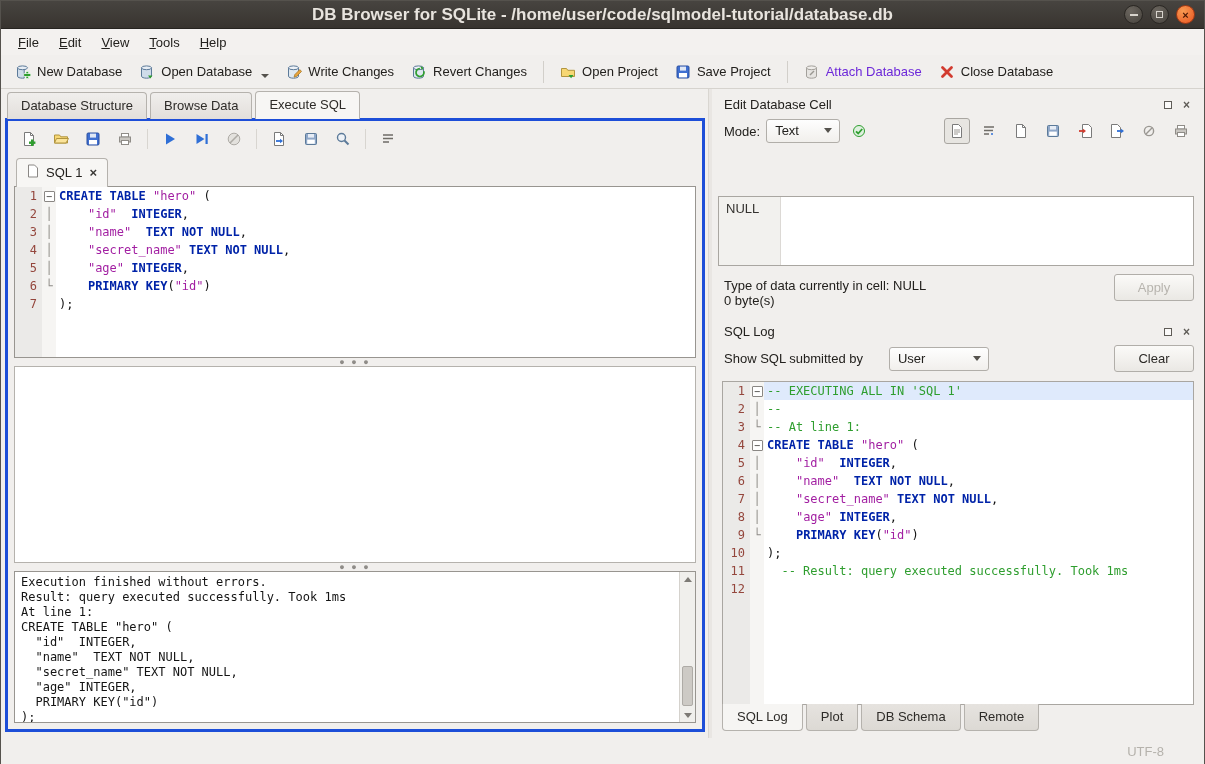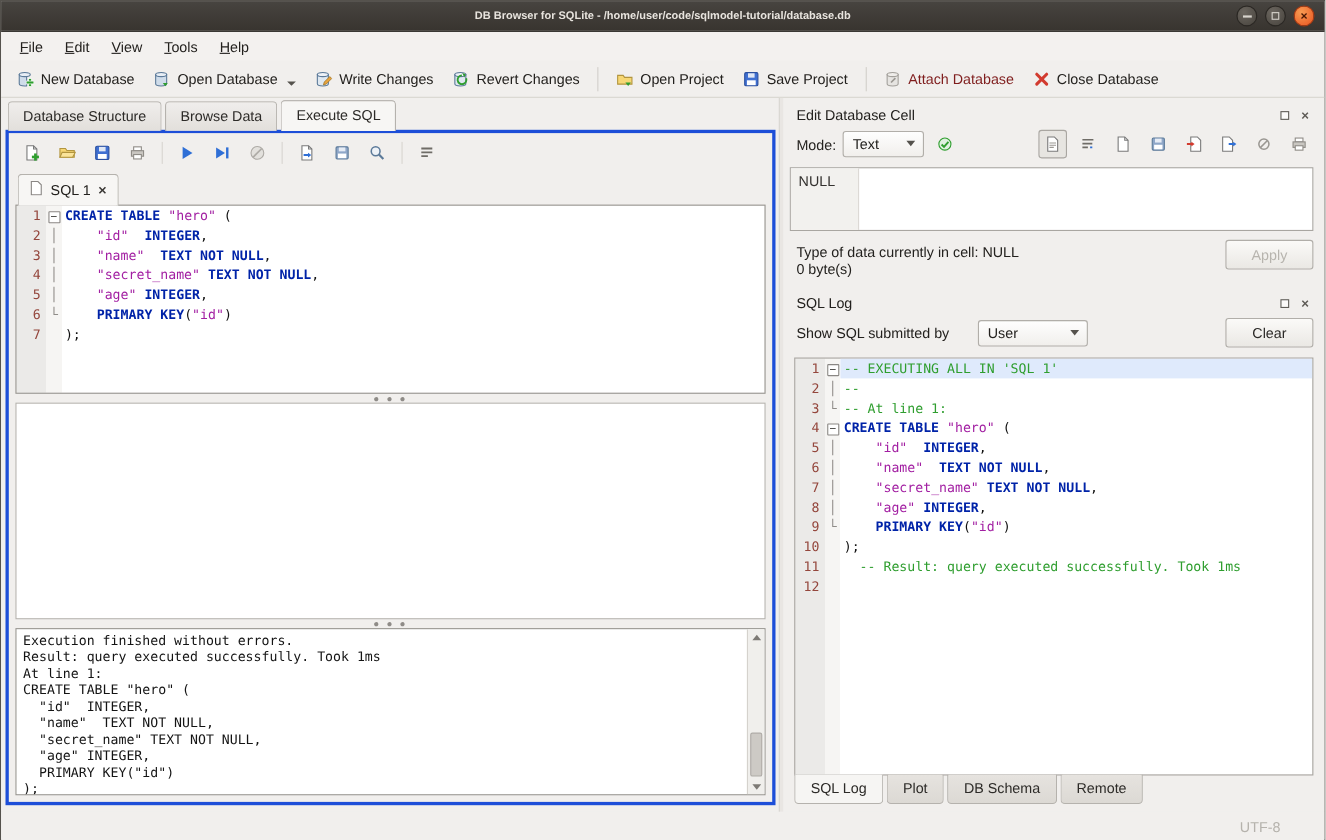--- a/index.html
+++ b/index.html
@@ -7,38 +7,38 @@
   body {
     font-family:"Liberation Sans","DejaVu Sans",sans-serif;
     font-size:13px; color:#23211e; background:#f1efed;
   }
   .window { width:1205px; height:764px; display:flex; flex-direction:column; border:1px solid #55524d; }
 
   
   .titlebar { height:28px; background:linear-gradient(#474440,#38342f); position:relative;
               display:flex; align-items:center; border-bottom:1px solid #262420; flex:0 0 28px;}
   .titlebar-title { position:absolute; left:0; right:0; text-align:center; color:#e8e4de;
-                    font-weight:bold; font-size:10px; }
+                    font-weight:bold; font-size:17px; }
   .win-buttons { margin-left:auto; display:flex; gap:7px; padding-right:9px; z-index:2; }
   .win-btn { width:19px; height:19px; border-radius:50%; background:radial-gradient(circle at 35% 30%, #6b665f, #47433d);
              border:1px solid #2a2723; color:#d8d4cd; display:flex; align-items:center; justify-content:center; font-size:11px; }
   .win-btn .bar { width:8px; height:2px; background:#d8d4cd; }
   .win-btn .sq { width:7px; height:7px; border:1.5px solid #d8d4cd; }
   .win-btn.close { background:radial-gradient(circle at 35% 30%, #f89b52, #e95420); border-color:#a33a14; color:#4a1804; font-weight:bold; }
 
   
   .menubar { height:26px; background:#f3f1ef; display:flex; align-items:center; padding-left:8px; gap:2px; flex:0 0 26px; }
   .menu-item { display:inline-block; padding:4px 9px; border-radius:3px; }
   .menu-item::first-letter { text-decoration: underline; }
 
   
   .toolbar { height:34px; background:#f1efed; border-bottom:1px solid #d6d3ce; display:flex; align-items:center;
              padding:0 6px; gap:1px; flex:0 0 34px; }
   .tbtn { display:flex; align-items:center; gap:6px; padding:5px 8px; border-radius:3px; white-space:nowrap; }
-  .tbtn.disabled { color:#7f1d1d; }
+  .tbtn.disabled { color:#6d28d9; }
   .tsep { width:1px; height:22px; background:#d2cfca; margin:0 7px; }
   .caret { width:0; height:0; border-left:4px solid transparent; border-right:4px solid transparent;
            border-top:4px solid #55524d; margin-left:3px; margin-top:8px; }
   .svg16 { width:16px; height:16px; display:block; }
 
   
   .main { height:649px; display:flex; flex:0 0 649px; background:#f1efed; }
   .left-pane { width:707px; display:flex; flex-direction:column; }
   .vsplit { width:4px; background:#e9e6e3; border-left:1px solid #d9d6d1; }
   .right-pane { flex:1; display:flex; flex-direction:column; padding:2px 8px 4px 6px; }
@@ -98,21 +98,21 @@
   .float-glyph { width:8px; height:8px; border:1px solid #5f5c57; background:#fbfaf9; }
   .mini.close-p { font-size:12px; font-weight:bold; }
 
   .cell-controls { display:flex; align-items:center; gap:6px; padding:2px 2px 8px 6px; }
   .combo { display:inline-flex; align-items:center; justify-content:space-between; gap:8px;
            background:linear-gradient(#fefefe,#f1efec); border:1px solid #b1aea9; border-radius:3px;
            padding:3px 7px 4px 8px; }
   .combo .arrow { width:0; height:0; border-left:4px solid transparent; border-right:4px solid transparent; border-top:5px solid #55524d; }
   .spacer { flex:1; }
 
-  .cell-edit { height:58px; margin-right:2px; background:#fff; border:1px solid #a9a6a1; position:relative; }
+  .cell-edit { height:70px; margin-right:2px; background:#fff; border:1px solid #a9a6a1; position:relative;margin-top:44px; }
   .null-strip { position:absolute; left:0; top:0; bottom:0; width:62px; background:#f2f1ee; border-right:1px solid #dcd9d5; }
   .null-text { position:absolute; left:7px; top:4px; color:#34322f; }
 
   .cell-info { position:relative; padding:12px 2px 10px 6px; }
   .cell-info .line1 { }
   .btn { display:inline-block; padding:5px 0; width:80px; text-align:center; border:1px solid #b1aea9; border-radius:3px;
          background:linear-gradient(#fbfaf8,#eae8e4); color:#2b2926; }
   .btn.disabled { color:#b7b4ae; }
   .apply-btn { position:absolute; right:2px; top:8px; }
 

